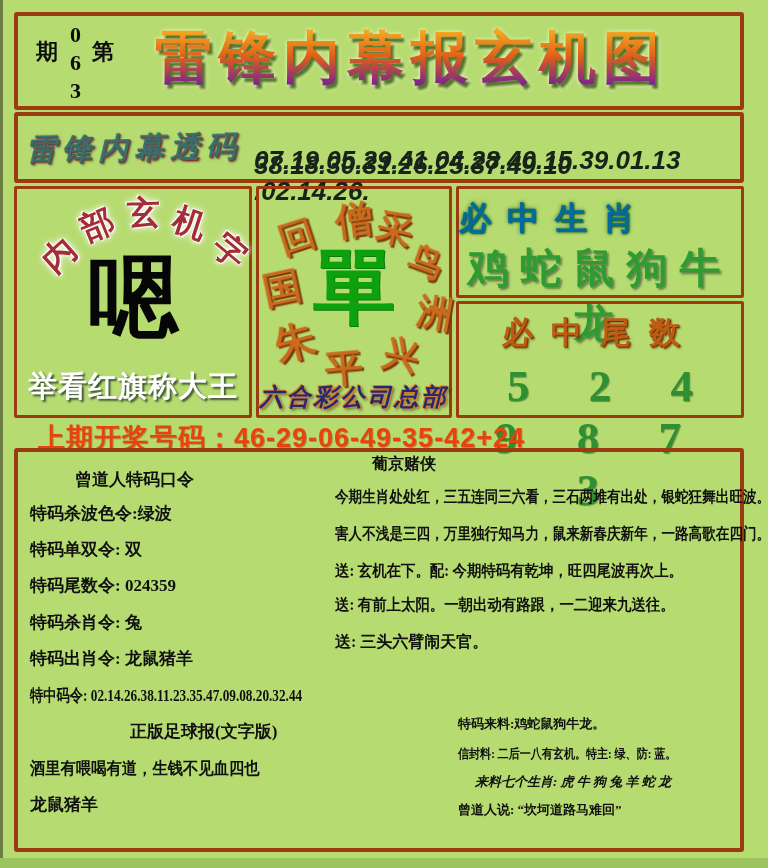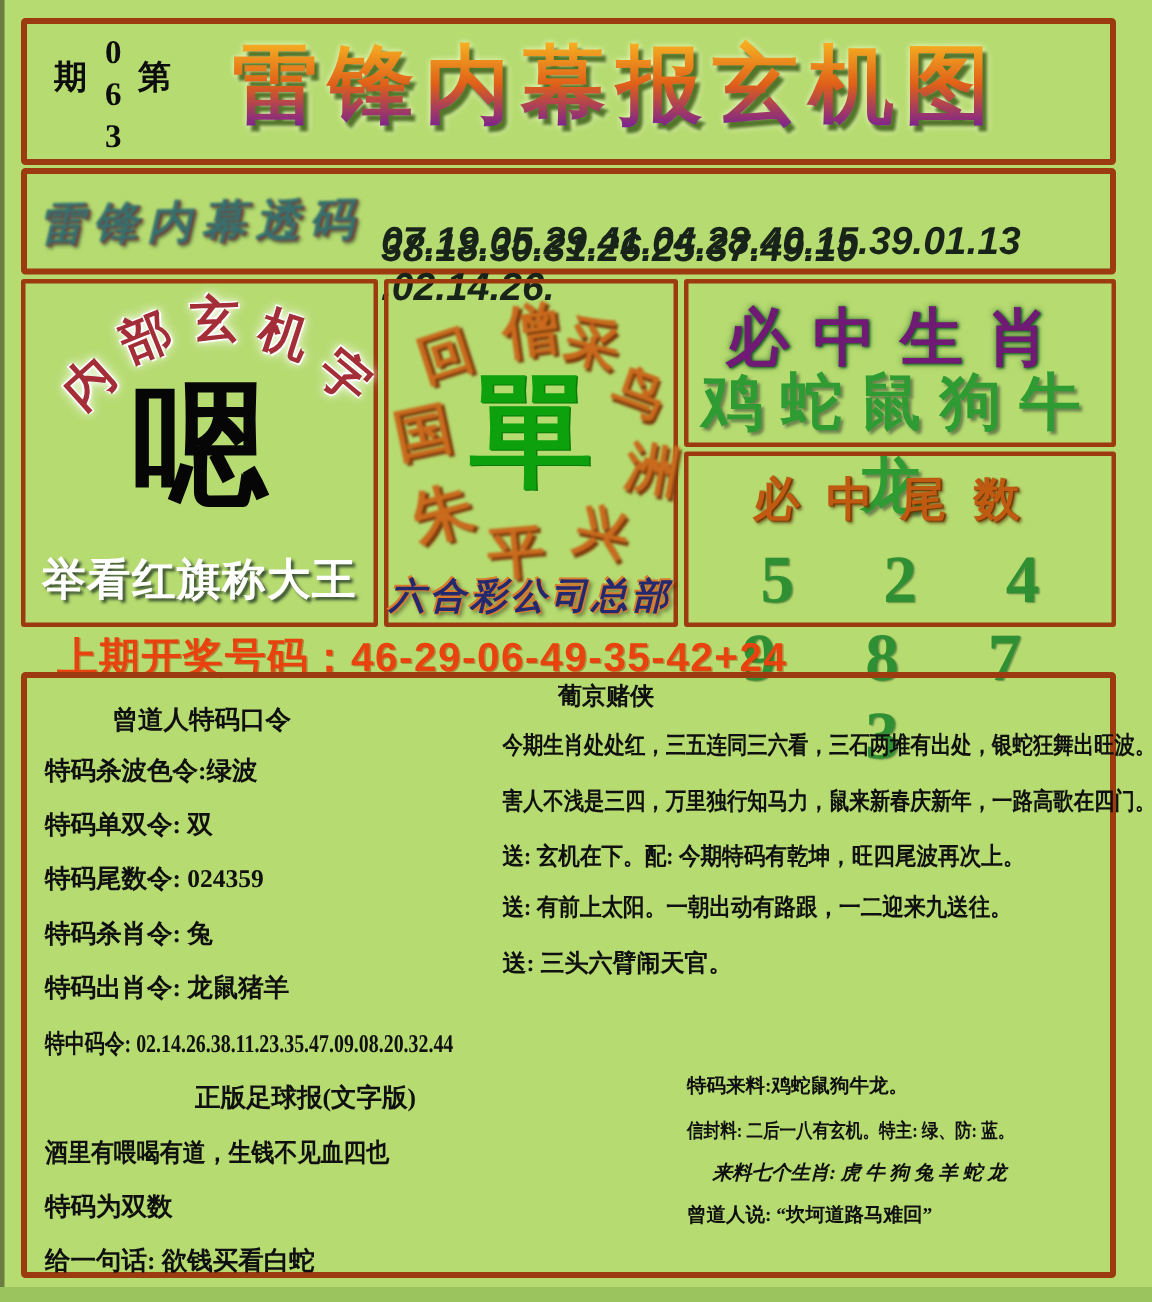--- a/index.html
+++ b/index.html
@@ -41,22 +41,22 @@
         text-shadow:2px 2px 1px #7a370a;filter:blur(.7px);}
   .single-word{position:absolute;left:0;width:100%;top:58px;text-align:center;
         font-size:82px;font-weight:bold;color:#0da10d;line-height:1;
         text-shadow:1px 1px 0 #0a7a0a;}
   .company{position:absolute;left:0;width:100%;top:192px;text-align:center;
         font-size:24px;font-weight:bold;font-style:italic;color:#23296f;letter-spacing:3px;
         text-shadow:1px 1px 0 #d97b2e,-1px -1px 0 #d97b2e,2px 2px 3px rgba(0,0,0,.5);
         filter:blur(.4px);}
 
   
-  .zodiac-label{position:absolute;left:0;width:100%;top:8px;text-align:center;
-        font-size:42px;font-weight:bold;color:#701a75;letter-spacing:16px;
+  .zodiac-label{position:absolute;left:0;width:100%;top:8px;text-align:left;
+        font-size:32px;font-weight:bold;color:#0369a1;letter-spacing:16px;
         text-shadow:1px 1px 2px #0c5c20,0 0 4px rgba(20,80,30,.7);filter:blur(.5px);}
   .zodiac-value{position:absolute;left:0;width:100%;top:52px;text-align:center;
         font-size:41px;font-weight:bold;color:#2f9b33;letter-spacing:12px;
         text-shadow:2px 2px 2px rgba(50,60,50,.55);}
   .tail-label{position:absolute;left:0;width:100%;top:8px;text-align:center;
         font-size:31px;font-weight:bold;color:#bf5a10;letter-spacing:18px;
         text-shadow:1px 1px 1px #6e3000,2px 2px 2px rgba(80,40,0,.5);filter:blur(.5px);}
   .tail-value{position:absolute;left:0;width:100%;top:56px;text-align:center;
         font-size:45px;font-weight:bold;color:#2f8f33;letter-spacing:24px;text-indent:24px;
         text-shadow:1px 1px 1px rgba(30,70,30,.5);}
@@ -133,22 +133,21 @@
 
   <div class="bline lcol" style="left:57px;top:16px;">曾道人特码口令</div>
   <div class="bline lcol" style="left:12px;top:50px;">特码杀波色令:绿波</div>
   <div class="bline lcol" style="left:12px;top:86px;">特码单双令: 双</div>
   <div class="bline lcol" style="left:12px;top:122px;">特码尾数令: 024359</div>
   <div class="bline lcol" style="left:12px;top:159px;">特码杀肖令: 兔</div>
   <div class="bline lcol" style="left:12px;top:195px;">特码出肖令: 龙鼠猪羊</div>
   <div class="bline lcol sx78" style="left:12px;top:232px;">特中码令: 02.14.26.38.11.23.35.47.09.08.20.32.44</div>
   <div class="bline lcol" style="left:112px;top:268px;">正版足球报(文字版)</div>
   <div class="bline lcol sx90" style="left:12px;top:305px;">酒里有喂喝有道，生钱不见血四也</div>
-  <div class="bline lcol" style="left:12px;top:341px;">特码为双数</div>
-  <div class="bline lcol" style="left:12px;top:377px;">给一句话: 欲钱买看白蛇</div>
+  <div class="bline lcol" style="left:12px;top:341px;">龙鼠猪羊</div>
 
   <div class="bline rcol" style="left:354px;top:2px;">葡京赌侠</div>
   <div class="bline rcol sx85" style="left:317px;top:35px;">今期生肖处处红，三五连同三六看，三石两堆有出处，银蛇狂舞出旺波。</div>
   <div class="bline rcol sx85" style="left:317px;top:72px;">害人不浅是三四，万里独行知马力，鼠来新春庆新年，一路高歌在四门。</div>
   <div class="bline rcol sx90" style="left:317px;top:109px;">送: 玄机在下。配: 今期特码有乾坤，旺四尾波再次上。</div>
   <div class="bline rcol sx90" style="left:317px;top:143px;">送: 有前上太阳。一朝出动有路跟，一二迎来九送往。</div>
   <div class="bline rcol" style="left:317px;top:180px;">送: 三头六臂闹天官。</div>
   <div class="bline small" style="left:440px;top:263px;">特码来料:鸡蛇鼠狗牛龙。</div>
   <div class="bline small sx85" style="left:440px;top:293px;">信封料: 二后一八有玄机。特主: 绿、防: 蓝。</div>
   <div class="bline small" style="left:457px;top:321px;font-style:italic;">来料七个生肖: 虎 牛 狗 兔 羊 蛇 龙</div>

